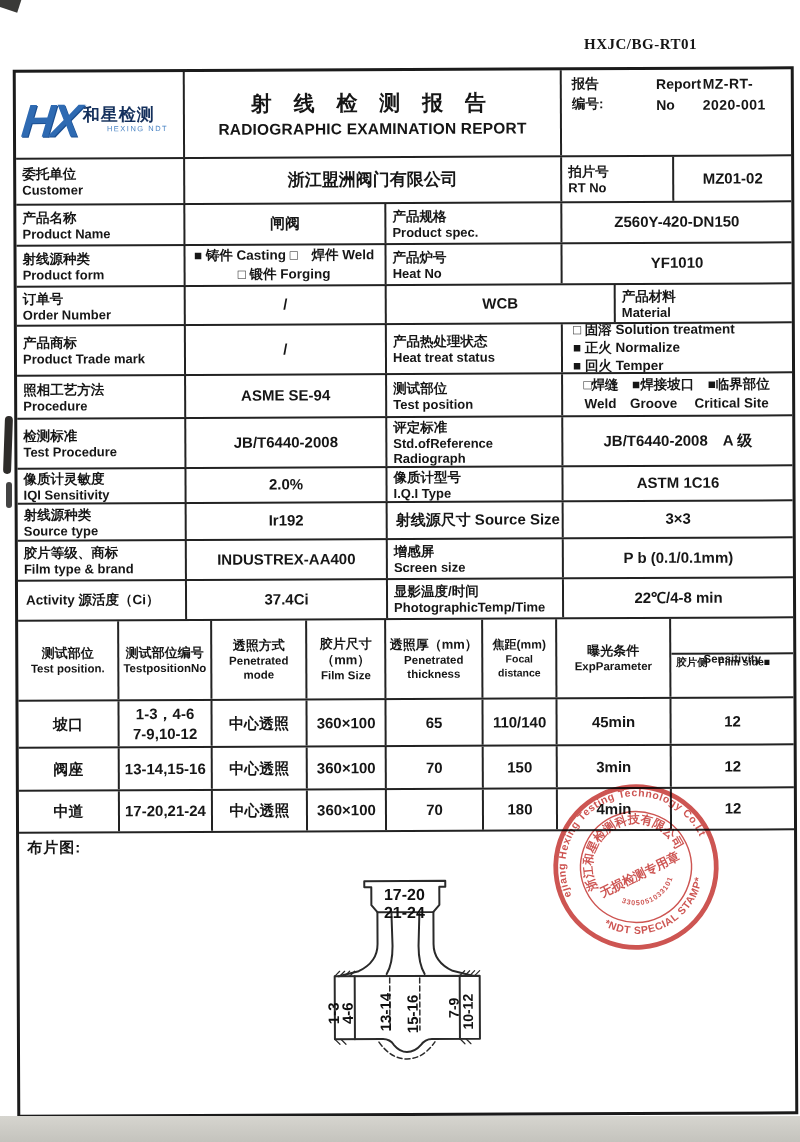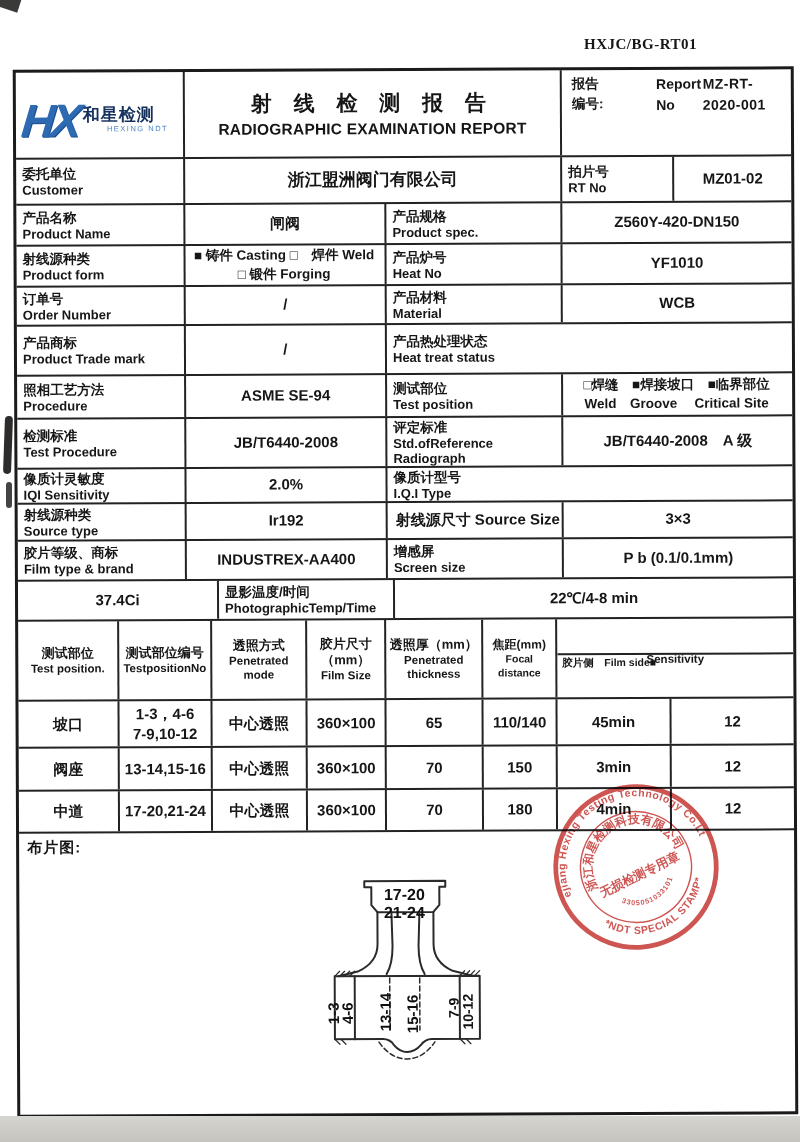--- a/index.html
+++ b/index.html
@@ -151,36 +151,41 @@
       </div>
       <div class="c w4 valcell">YF1010</div>
     </div>
 
     <div class="r r5">
       <div class="c w1 lblcell">
         <span class="cn">订单号</span>
         <span class="en">Order Number</span>
       </div>
       <div class="c w2 valcell">/</div>
+      <div class="c w4 valcell">WCB</div>
       <div class="c w3 lblcell">
         <span class="cn">产品材料</span>
         <span class="en">Material</span>
       </div>
-      <div class="c w4 valcell">WCB</div>
     </div>
 
     <div class="r r6">
       <div class="c w1 lblcell">
         <span class="cn">产品商标</span>
         <span class="en">Product Trade mark</span>
       </div>
       <div class="c w2 valcell">/</div>
       <div class="c w3 lblcell">
         <span class="cn">产品热处理状态</span>
         <span class="en">Heat treat status</span>
+      </div>
+      <div class="c w4 optcell">
+        <span>□ 固溶 Solution treatment</span>
+        <span>■ 正火 Normalize</span>
+        <span>■ 回火 Temper</span>
       </div>
     </div>
 
     <div class="r r7">
       <div class="c w1 lblcell">
         <span class="cn">照相工艺方法</span>
         <span class="en">Procedure</span>
       </div>
       <div class="c w2 valcell">ASME SE-94</div>
       <div class="c w3 lblcell">
@@ -210,20 +215,21 @@
     <div class="r r9">
       <div class="c w1 lblcell">
         <span class="cn">像质计灵敏度</span>
         <span class="en">IQI Sensitivity</span>
       </div>
       <div class="c w2 valcell">2.0%</div>
       <div class="c w3 lblcell">
         <span class="cn">像质计型号</span>
         <span class="en">I.Q.I Type</span>
       </div>
+      <div class="c w4 valcell">ASTM 1C16</div>
     </div>
 
     <div class="r r10">
       <div class="c w1 lblcell">
         <span class="cn">射线源种类</span>
         <span class="en">Source type</span>
       </div>
       <div class="c w2 valcell">Ir192</div>
       <div class="c w3 valcell left">射线源尺寸 Source Size</div>
       <div class="c w4 valcell">3×3</div>
@@ -236,20 +242,21 @@
       </div>
       <div class="c w2 valcell">INDUSTREX-AA400</div>
       <div class="c w3 lblcell">
         <span class="cn">增感屏</span>
         <span class="en">Screen size</span>
       </div>
       <div class="c w4 valcell">P b (0.1/0.1mm)</div>
     </div>
 
     <div class="r r12">
+      <div class="c w1 valcell left" style="font-size:13.5px">Activity 源活度（Ci）</div>
       <div class="c w2 valcell">37.4Ci</div>
       <div class="c w3 lblcell">
         <span class="cn">显影温度/时间</span>
         <span class="en">PhotographicTemp/Time</span>
       </div>
       <div class="c w4 valcell">22℃/4-8 min</div>
     </div>
 
     <div class="r r13">
       <div class="c e1 hcell">
@@ -271,20 +278,24 @@
         <span class="en">Film Size</span>
       </div>
       <div class="c e5 hcell">
         <span class="cn">透照厚（mm）</span>
         <span class="en">Penetrated</span>
         <span class="en">thickness</span>
       </div>
       <div class="c e6 hcell">
         <span class="cn" style="font-size:12px">焦距(mm)</span>
         <span class="en" style="font-size:10.5px">Focal distance</span>
+      </div>
+      <div class="c e7 hcell">
+        <span class="cn">曝光条件</span>
+        <span class="en">ExpParameter</span>
       </div>
       <div class="c e8 sens-col">
         <div class="sens-top">
           <span class="cn">灵敏度</span>
           <span class="en">Sensitivity</span>
         </div>
         <div class="sens-sub">
           <span>胶片侧　Film side■</span>
           <span>源侧　Source side□</span>
         </div>

